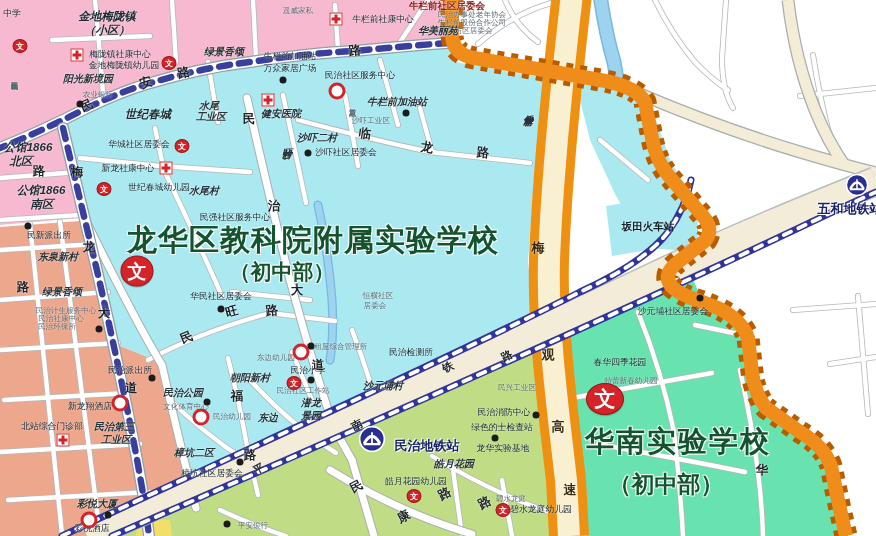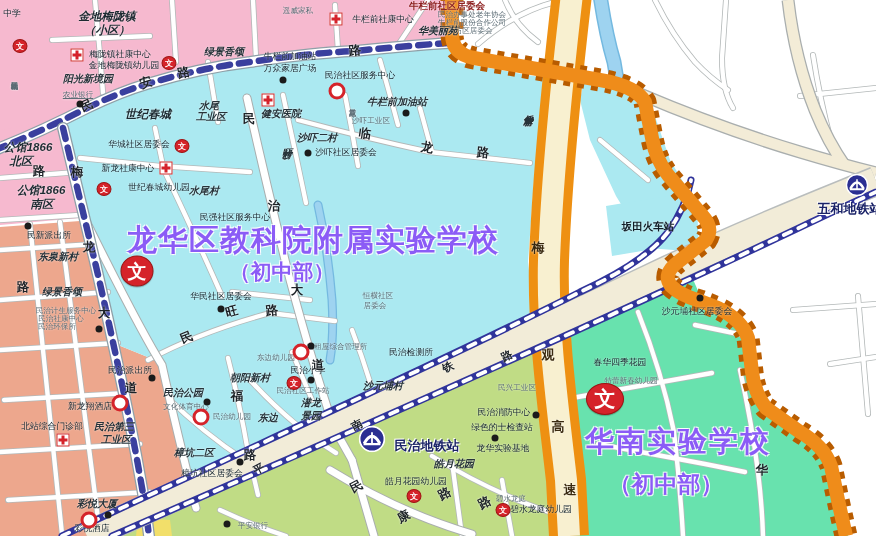--- a/index.html
+++ b/index.html
@@ -13,21 +13,21 @@
   .o  {font-size:8.8px;color:#13232c;}
   .ob {font-size:10.5px;font-weight:bold;color:#111d26;}
   .rp {font-size:9.5px;font-weight:bold;color:#8d2020;}
   .s  {font-size:7.6px;color:#5a6b74;}
   .v  {font-size:9.5px;font-style:italic;font-weight:bold;color:#27333a;writing-mode:vertical-rl;}
   .sv {font-size:7.4px;color:#5a6b74;writing-mode:vertical-rl;}
   .roadchar{position:absolute;transform:translate(-50%,-50%);font-size:12.5px;font-weight:bold;
        color:#1d2227;text-shadow:0 0 2px #fff;}
   .railchar{font-size:11px;color:#20262b;}
   .hwchar{font-size:13px;color:#3a2a10;}
-  .bigtitle{position:absolute;transform:translate(-50%,-50%);font-weight:bold;color:#8b5cf6;white-space:nowrap;
+  .bigtitle{position:absolute;transform:translate(-50%,-50%);font-weight:bold;color:#14532d;white-space:nowrap;
        text-shadow:1px 1px 0 #ffffffcc,-1px -1px 0 #ffffffcc,1px -1px 0 #ffffffcc,-1px 1px 0 #ffffffcc;}
   .badge{position:absolute;transform:translate(-50%,-50%);background:#d5232a;color:#fff;border:1px solid #9e1414;
        border-radius:50%;display:flex;align-items:center;justify-content:center;font-weight:bold;
        box-shadow:0 1px 1px rgba(0,0,0,.25);}
   .dot{position:absolute;width:7px;height:7px;border-radius:50%;background:#1b1b1b;transform:translate(-50%,-50%);}
   .cross{position:absolute;width:11px;height:11px;background:#fff;border:1px solid #cf2a2a;transform:translate(-50%,-50%);}
   .cross:before{content:"";position:absolute;left:4px;top:1px;width:3px;height:9px;background:#d5232a;}
   .cross:after{content:"";position:absolute;left:1px;top:4px;width:9px;height:3px;background:#d5232a;}
   .wen{position:absolute;width:13px;height:12px;background:#d5232a;border-radius:50%;color:#fff;font-size:8px;
        font-weight:bold;display:flex;align-items:center;justify-content:center;transform:translate(-50%,-50%);
@@ -189,21 +189,21 @@
   </g>
 </svg>
 <div id="overlay">
       <div class="lbl o" style="left: 12px; top: 14px;">中学</div>
       <div class="lbl sv" style="left: 14px; top: 76px;">幸福枫景幼儿园</div>
       <div class="lbl pl" style="left: 107px; top: 16px;">金地梅陇镇</div>
       <div class="lbl pl" style="left: 107px; top: 30px;">（小区）</div>
       <div class="lbl o" style="left: 120px; top: 55px;">梅陇镇社康中心</div>
       <div class="lbl o" style="left: 124px; top: 66px;">金地梅陇镇幼儿园</div>
       <div class="lbl p" style="left: 88px; top: 79px;">阳光新境园</div>
-      <div class="lbl s" style="left: 78px; top: 95px; text-decoration: underline;">农业银行</div>
+      <div class="lbl s" style="left: 98px; top: 95px;">农业银行</div>
       <div class="lbl s" style="left: 298px; top: 11px;">遥威家私</div>
       <div class="lbl rp" style="left: 447px; top: 6px;">牛栏前社区居委会</div>
       <div class="lbl s" style="left: 472px; top: 15px;">民治办事处老年协会</div>
       <div class="lbl s" style="left: 472px; top: 23px;">牛栏前股份合作公司</div>
       <div class="lbl s" style="left: 466px; top: 31px;">新牛坊区居委会</div>
       <div class="lbl o" style="left: 383px; top: 20px;">牛栏前社康中心</div>
       <div class="lbl p" style="left: 438px; top: 31px;">华美丽苑</div>
       <div class="lbl p" style="left: 224px; top: 52px;">绿景香颂</div>
       <div class="lbl o" style="left: 290px; top: 57px;">牛栏前加油站</div>
       <div class="lbl o" style="left: 290px; top: 69px;">万众家居广场</div>
@@ -264,21 +264,21 @@
       <div class="lbl o" style="left: 416px; top: 482px;">皓月花园幼儿园</div>
       <div class="lbl s" style="left: 511px; top: 499px;">碧水龙庭</div>
       <div class="lbl o" style="left: 541px; top: 510px;">碧水龙庭幼儿园</div>
       <div class="lbl s" style="left: 253px; top: 526px;">平安银行</div>
       <div class="lbl s" style="left: 517px; top: 388px;">民兴工业区</div>
       <div class="lbl o" style="left: 504px; top: 413px;">民治消防中心</div>
       <div class="lbl o" style="left: 502px; top: 428px;">绿色的士检查站</div>
       <div class="lbl o" style="left: 503px; top: 449px;">龙华实验基地</div>
       <div class="lbl o" style="left: 620px; top: 363px;">春华四季花园</div>
       <div class="lbl s" style="left: 631px; top: 381px;">特蕾新春幼儿园</div>
-      <div class="lbl o" style="left: 697px; top: 312px; text-align: center;">沙元埔社区居委会</div>
+      <div class="lbl o" style="left: 673px; top: 312px; text-align: center;">沙元埔社区居委会</div>
       <div class="roadchar " style="left: 87px; top: 106px; transform: translate(-50%, -50%) rotate(-24deg);">民</div>
       <div class="roadchar " style="left: 146px; top: 83px; transform: translate(-50%, -50%) rotate(-18deg);">安</div>
       <div class="roadchar " style="left: 184px; top: 73px; transform: translate(-50%, -50%) rotate(-12deg);">路</div>
       <div class="roadchar " style="left: 355px; top: 51px; transform: translate(-50%, -50%) rotate(-5deg);">路</div>
       <div class="roadchar " style="left: 77px; top: 172px; transform: translate(-50%, -50%) rotate(0deg);">梅</div>
       <div class="roadchar " style="left: 89px; top: 247px; transform: translate(-50%, -50%) rotate(0deg);">龙</div>
       <div class="roadchar " style="left: 104px; top: 313px; transform: translate(-50%, -50%) rotate(0deg);">大</div>
       <div class="roadchar " style="left: 131px; top: 388px; transform: translate(-50%, -50%) rotate(0deg);">道</div>
       <div class="roadchar " style="left: 249px; top: 119px; transform: translate(-50%, -50%) rotate(0deg);">民</div>
       <div class="roadchar " style="left: 274px; top: 206px; transform: translate(-50%, -50%) rotate(0deg);">治</div>

